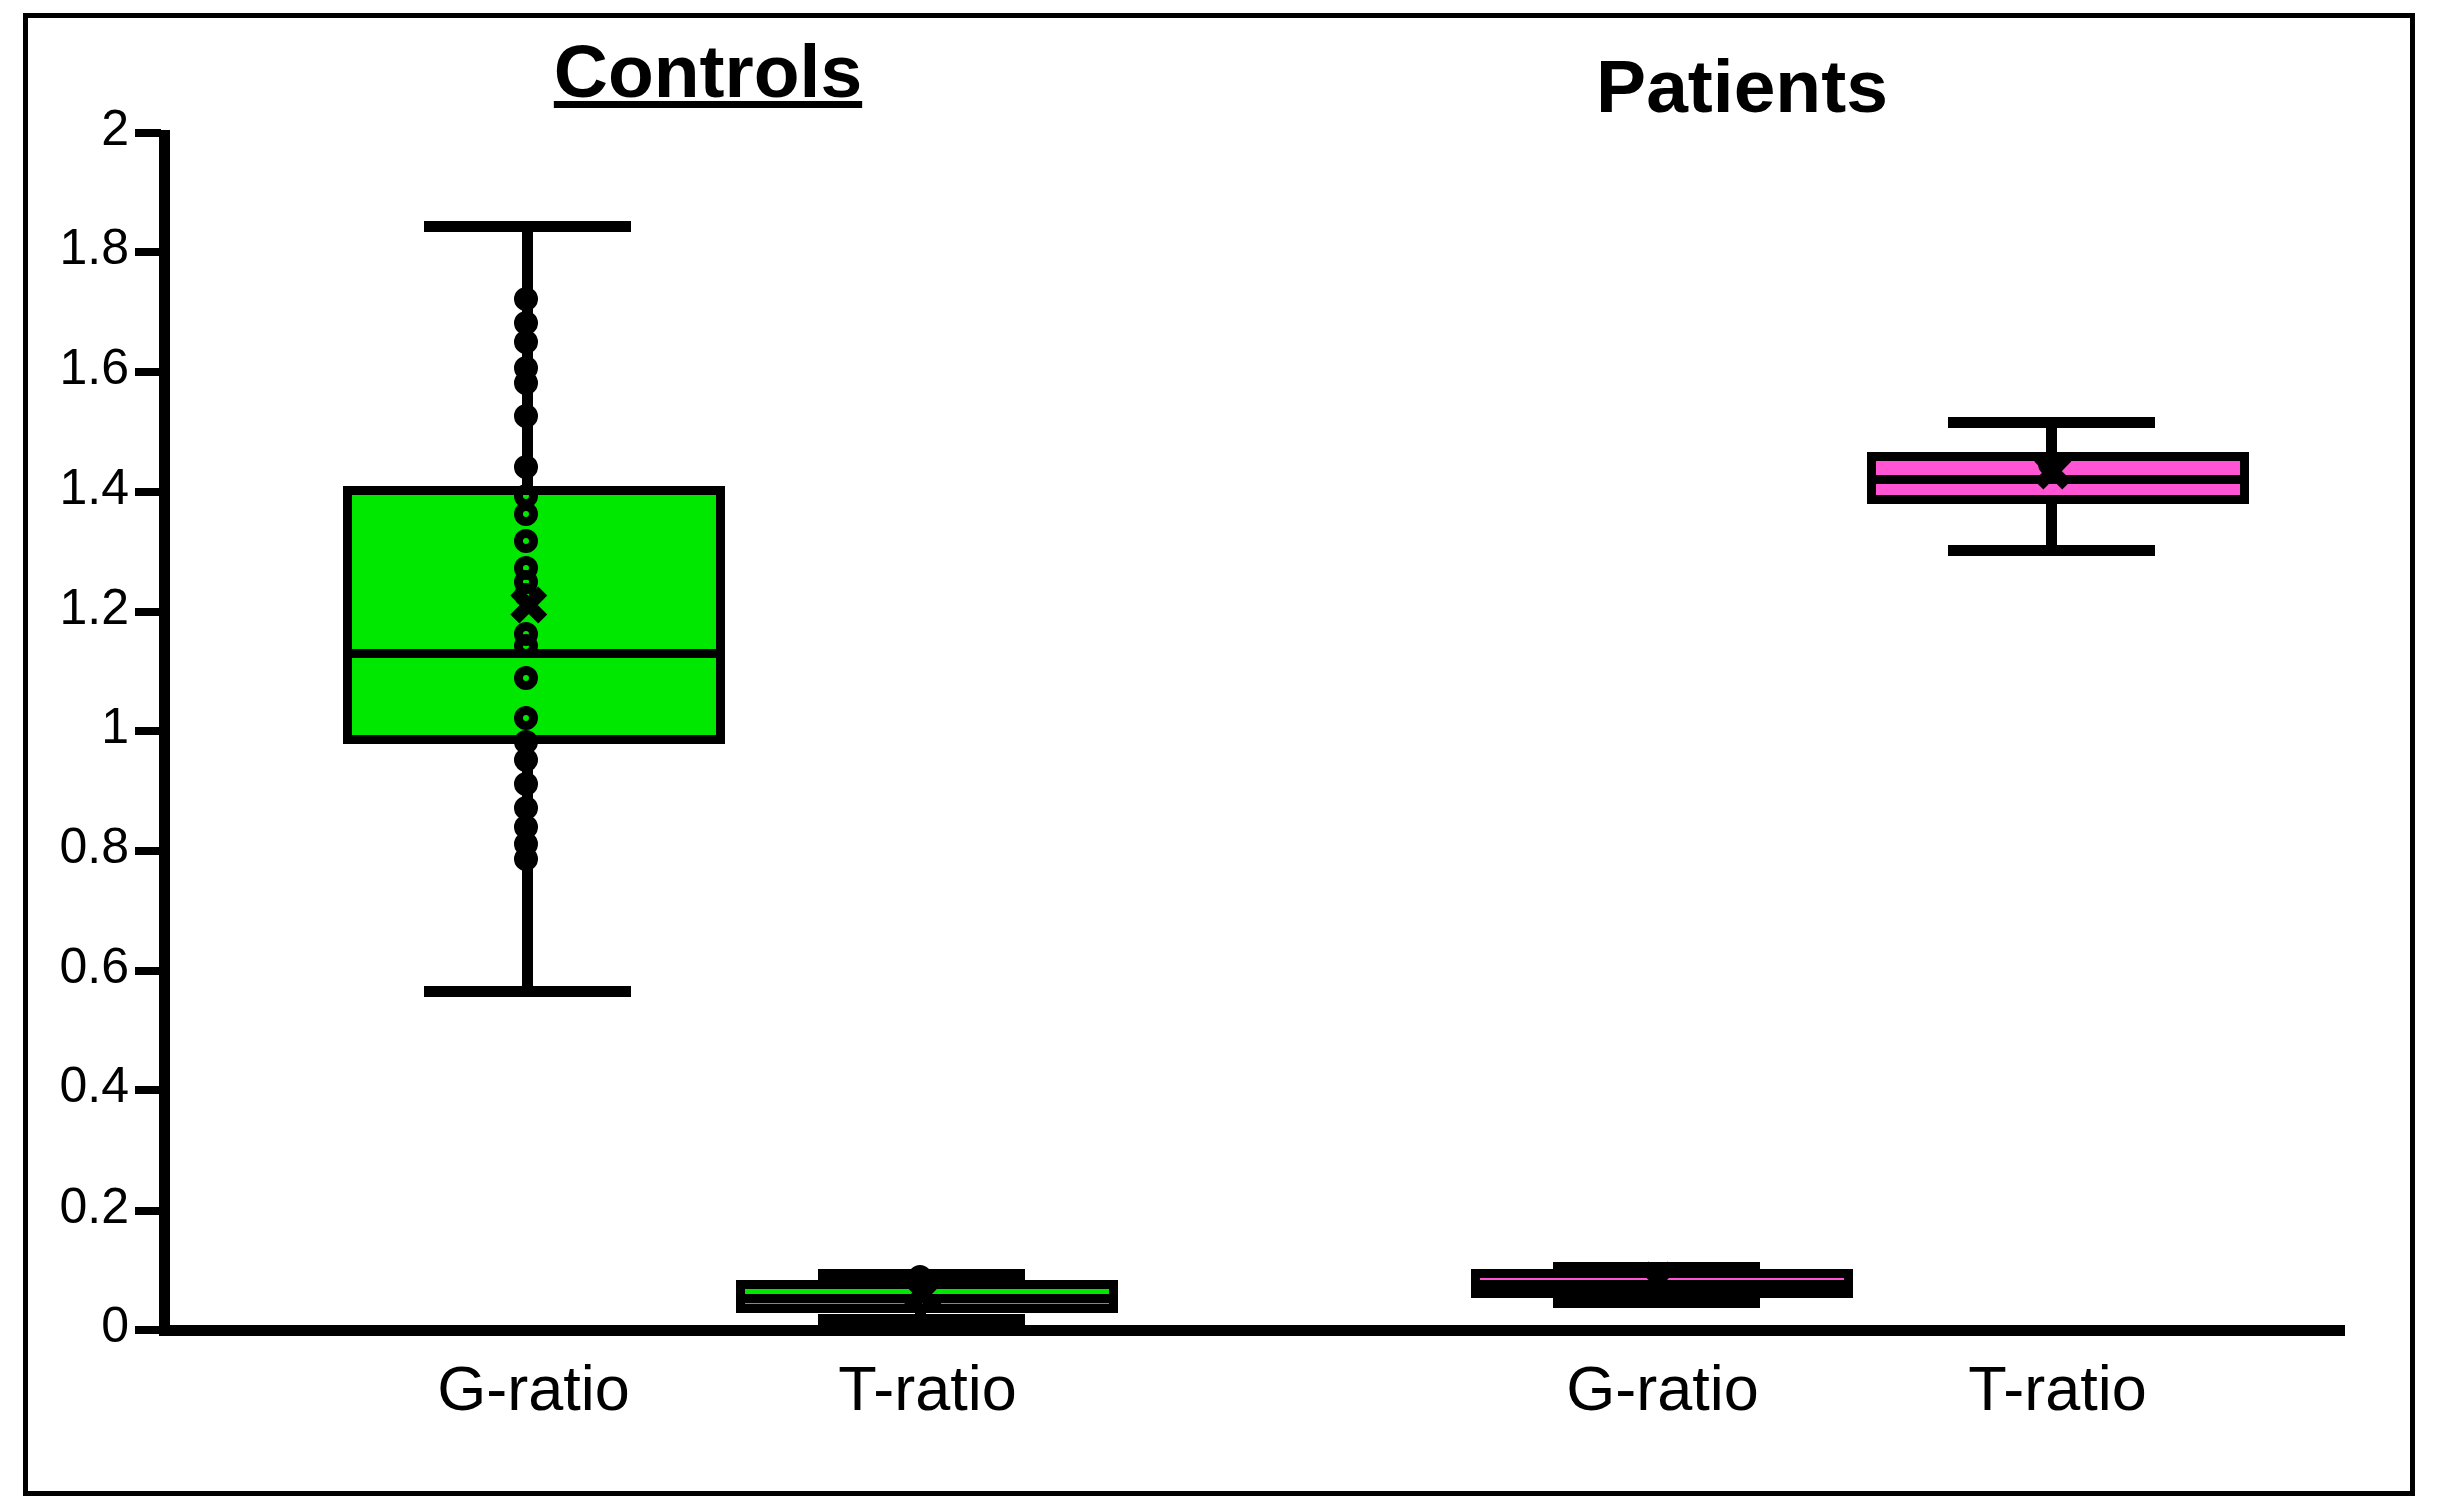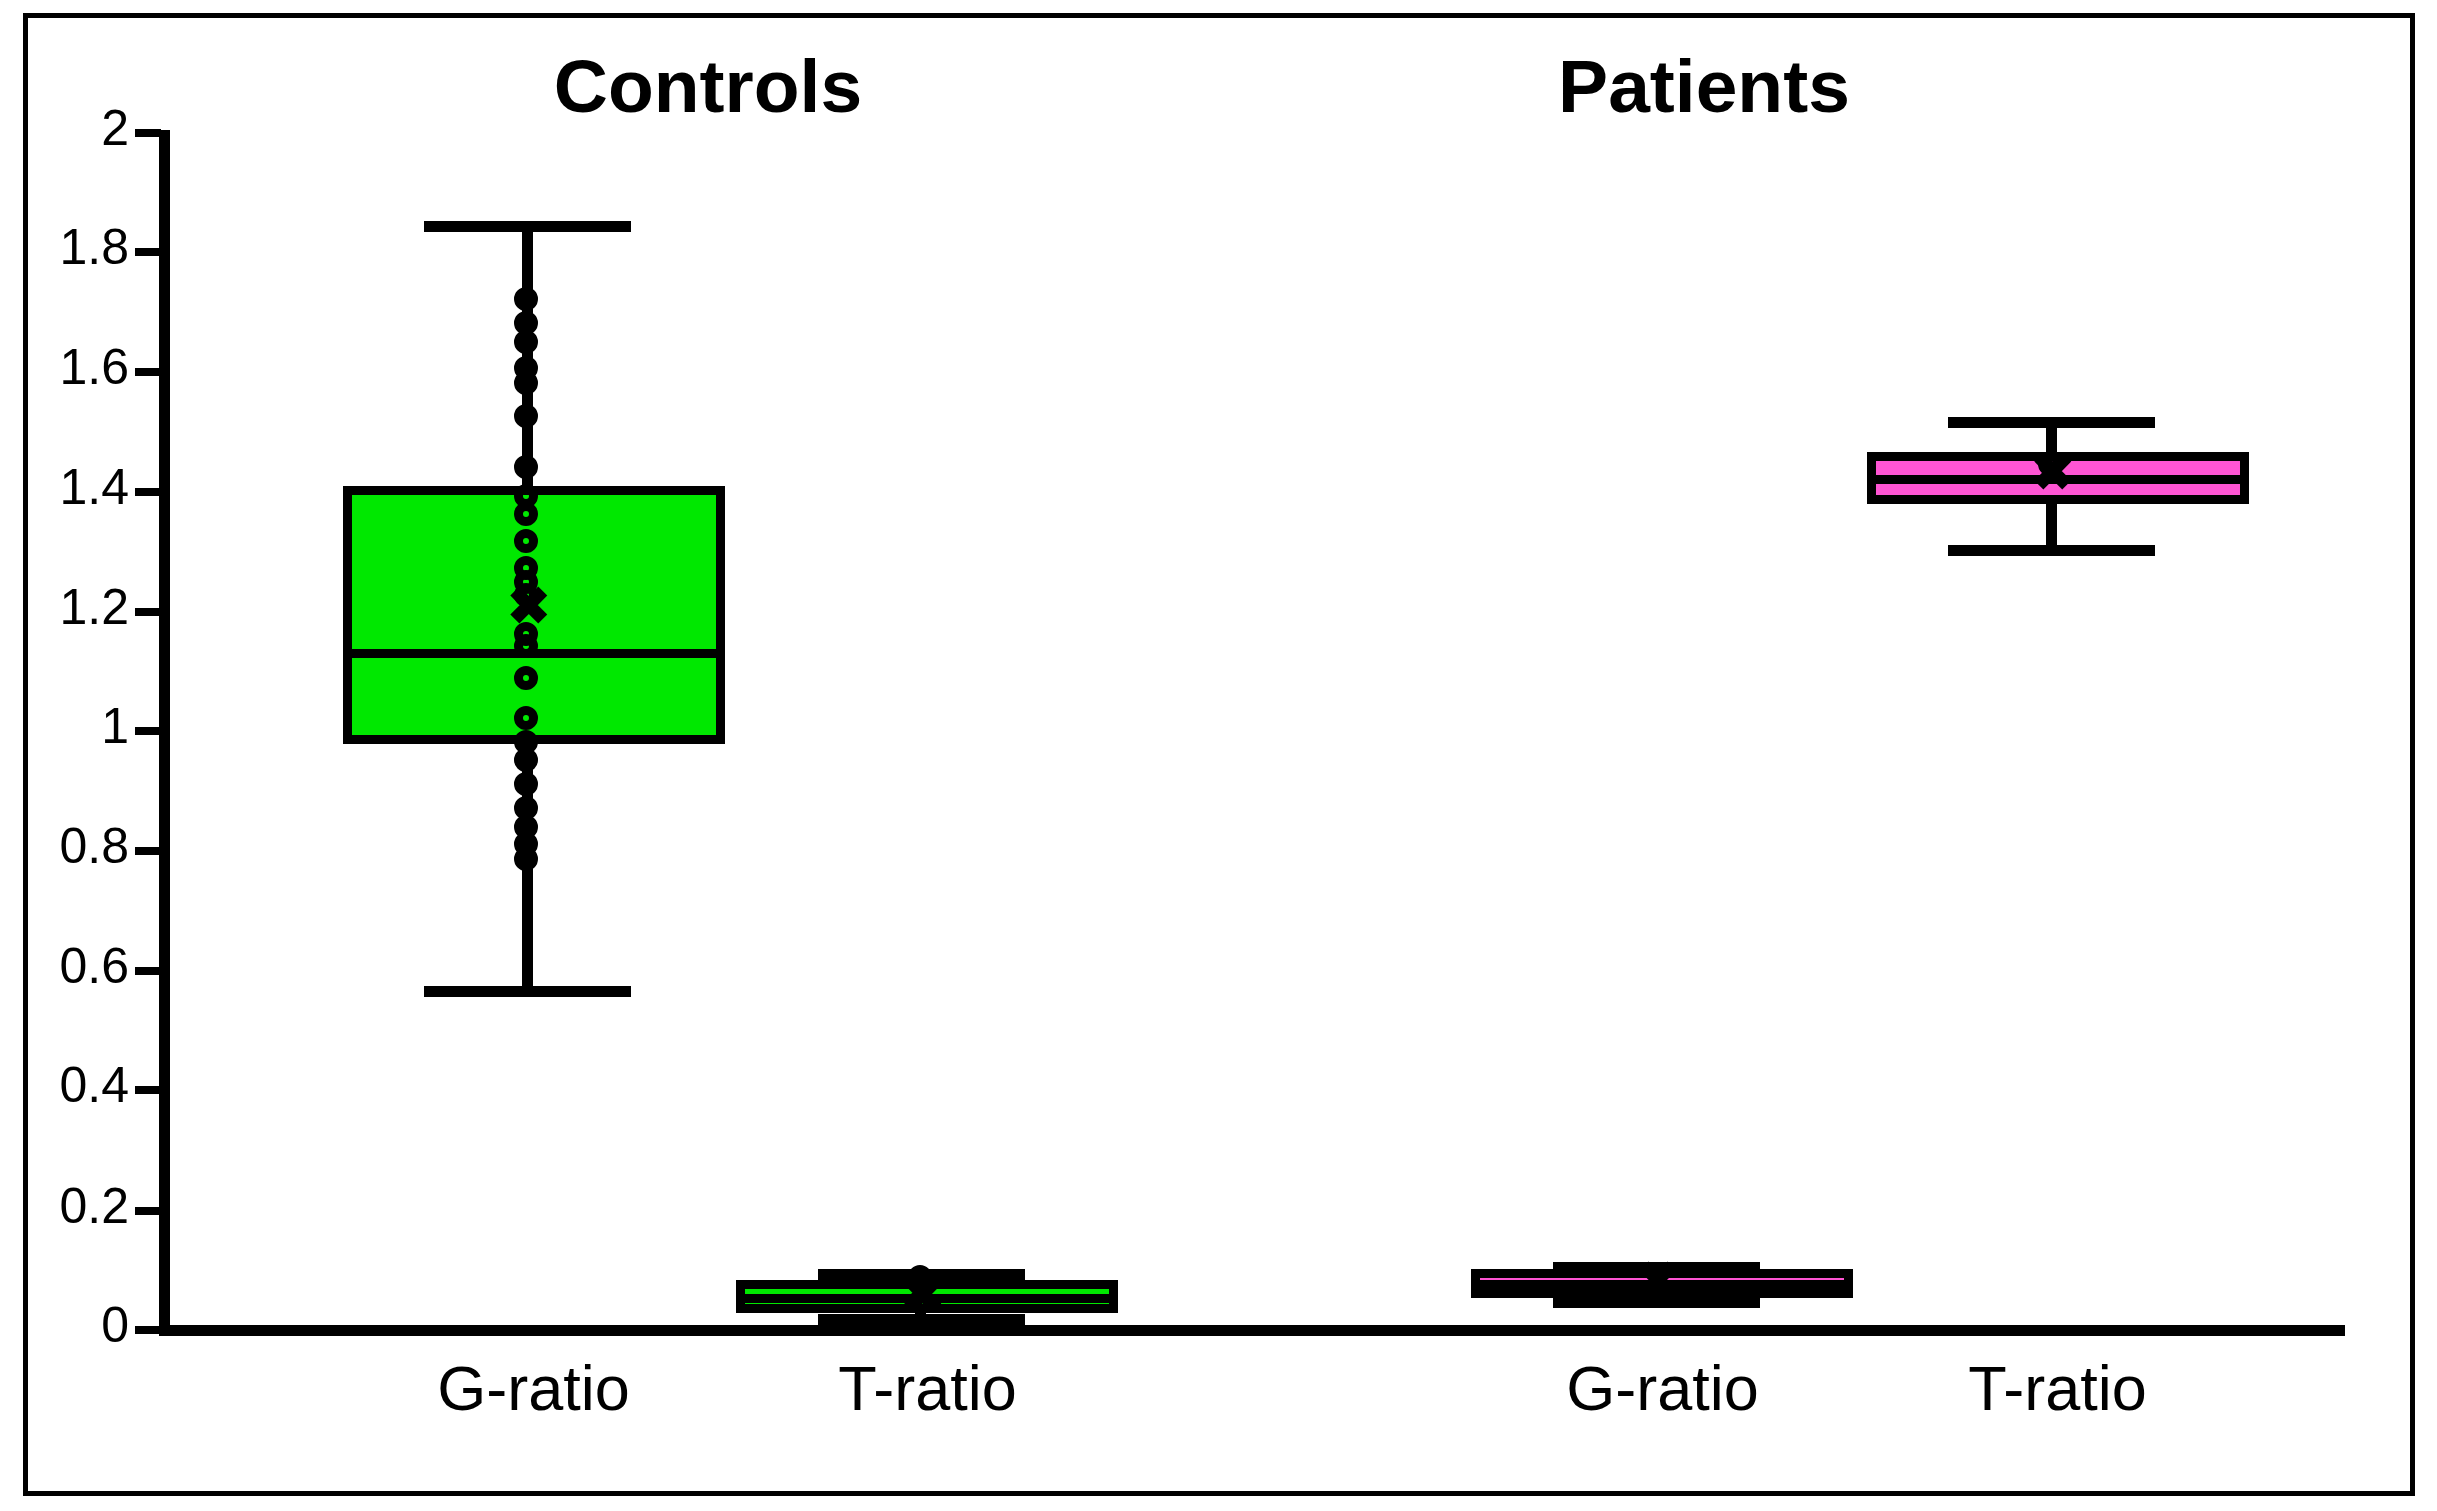--- a/index.html
+++ b/index.html
@@ -165,22 +165,22 @@
 
     <div class="y-tick" style="top:1086px"></div>
     <div class="y-tick-label" style="top:1060px">0.4</div>
 
     <div class="y-tick" style="top:1207px"></div>
     <div class="y-tick-label" style="top:1181px">0.2</div>
 
     <div class="y-tick" style="top:1326px"></div>
     <div class="y-tick-label" style="top:1300px">0</div>
 
-    <div class="group-title" style="left:423px; top:49px; width:570px;">Controls</div>
-    <div class="group-title" style="left:1419px; top:49px; width:570px;">Patients</div>
+    <div class="group-title" style="left:423px; top:34px; width:570px;text-decoration:underline;">Controls</div>
+    <div class="group-title" style="left:1457px; top:49px; width:570px;">Patients</div>
 
     <div class="bx-whisker-line" style="left:522px; top:225px; height:766px;"></div>
     <div class="bx-cap" style="left:424px; top:221px; width:207px;"></div>
     <div class="bx-cap" style="left:424px; top:986px; width:207px;"></div>
 
     <div class="bx-box" style="left:343px; top:486px; width:382px; height:258px; background:#00e800;"></div>
 
     <div class="bx-median" style="left:343px; top:649px; width:382px;"></div>
 
     <div class="bx-point" style="left:514px; top:287px;"></div>

